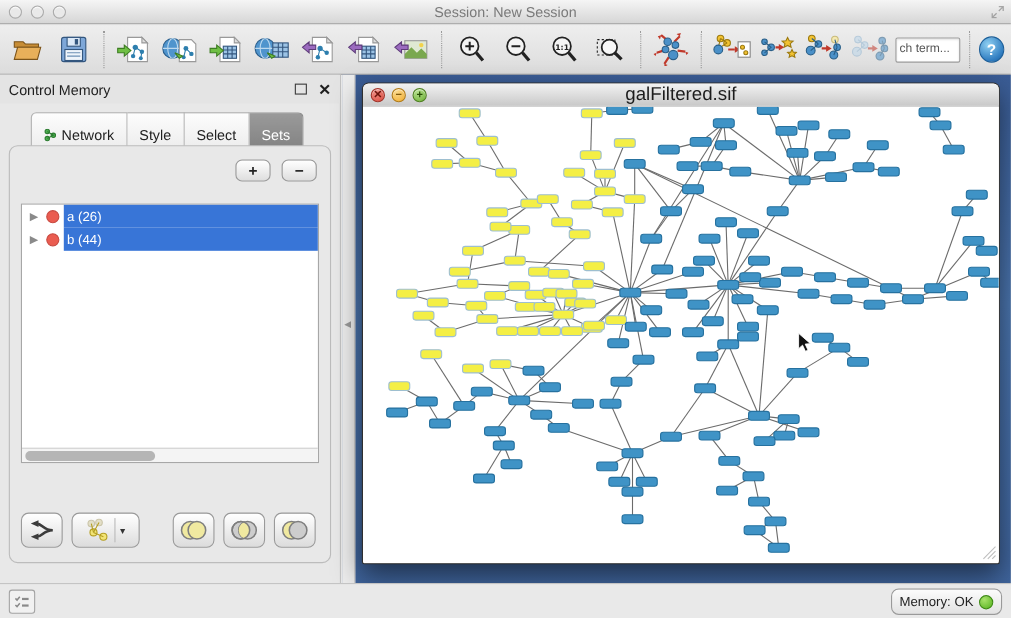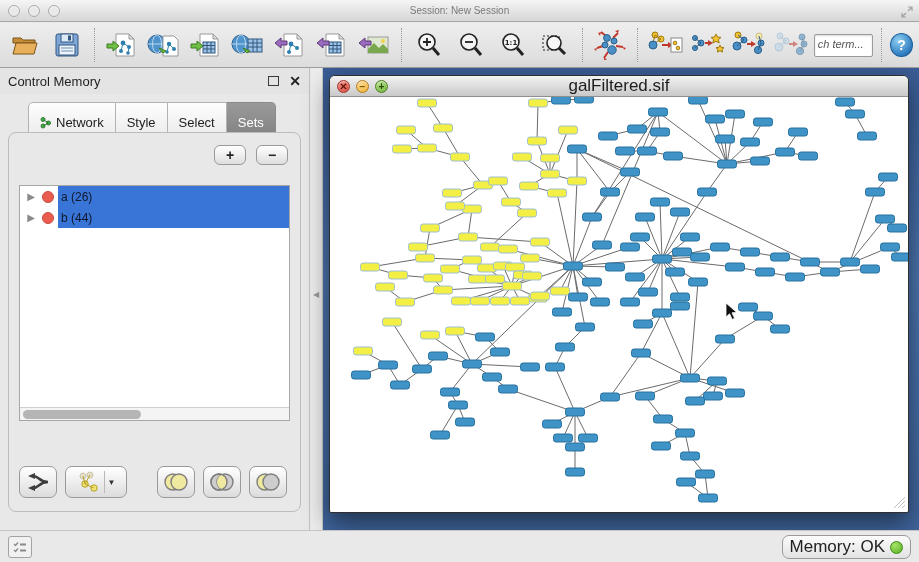--- a/index.html
+++ b/index.html
@@ -7,32 +7,32 @@
     font-family:"Liberation Sans", sans-serif; background:#e9e9e9; }
   .app { position:relative; width:919px; height:562px; background:#e9e9e9; }
 
   
   .titlebar { position:absolute; left:0; top:0; width:919px; height:22px;
     background:linear-gradient(#f5f5f5,#d6d6d6); border-bottom:1px solid #a8a8a8;
     display:flex; align-items:center; }
   .tl-group { position:absolute; left:8px; top:5px; display:flex; gap:8px; }
   .tl { width:12px; height:12px; border-radius:50%; background:#e9e9e9;
     border:1px solid #ababab; box-shadow:inset 0 1px 1px rgba(255,255,255,.8); }
-  .win-title { width:100%; text-align:center; font-size:10px; color:#7a7a7a; }
+  .win-title { width:100%; text-align:center; font-size:13px; color:#7a7a7a; }
   .resize-glyph { position:absolute; right:6px; top:4px; opacity:.6; }
 
   
   .toolbar { position:absolute; left:0; top:23px; width:919px; height:45px;
     background:linear-gradient(#eeeeee,#dcdcdc); border-bottom:1px solid #9f9f9f;
     display:flex; align-items:center; padding:4px 6px; gap:4px; }
   .tb-btn { width:40px; height:36px; display:flex; align-items:center; justify-content:center;
     border-radius:4px; }
   .tb-sep { width:1px; height:34px; border-left:1px dotted #9a9a9a; margin:0 4px; }
   .search-box { width:62px; height:23px; border:1px solid #9b9b9b; border-radius:2px;
-    background:#fff; font-size:11px; font-style:italic; color:#555;
+    background:#fff; font-size:11px; color:#555;
     padding:3px 3px; overflow:hidden; white-space:nowrap; box-shadow:inset 0 1px 2px rgba(0,0,0,.15); }
   .help-btn { width:24px; height:24px; border-radius:50%;
     background:radial-gradient(circle at 35% 30%, #8fd0f2, #2f7cc0 70%, #1c5e98);
     border:1px solid #1c5e98; color:#fff; font-weight:bold; font-size:14px;
     display:flex; align-items:center; justify-content:center; }
 
   
   .control-panel { position:absolute; left:0; top:68px; width:310px; height:462px;
     background:#e8e8e8; border-right:1px solid #c2c2c2; }
   .cp-header { height:26px; display:flex; align-items:center; padding:0 8px;
@@ -53,21 +53,21 @@
   .pm-btn { width:32px; height:20px; border:1px solid #9a9a9a; border-radius:6px;
     background:linear-gradient(#ffffff,#dedede); font-size:14px; font-weight:bold; color:#222;
     display:flex; align-items:center; justify-content:center; line-height:0; }
   .set-list { position:absolute; left:10px; right:10px; top:52px; bottom:90px;
     background:#fff; border:1px solid #a7a7a7; overflow:hidden; }
   .set-row { display:flex; align-items:center; height:21px; }
   .expander { width:22px; text-align:center; color:#8a8a8a; font-size:10px; }
   .set-dot { width:12px; height:12px; border-radius:50%; background:#ea5c50;
     border:1px solid #c84a41; margin-right:4px; }
   .set-label-wrap { flex:1; align-self:stretch; display:flex; align-items:center;
-    background:#3875d7; color:#0f172a; font-size:12px; padding-left:3px; }
+    background:#3875d7; color:#ffffff; font-size:12px; padding-left:3px; }
   .hscroll { position:absolute; left:0; right:0; bottom:0; height:13px;
     background:#f4f4f4; border-top:1px solid #d0d0d0; }
   .hscroll-thumb { position:absolute; left:3px; top:2px; width:118px; height:9px;
     border-radius:5px; background:#b5b5b5; }
   .cp-actions { position:absolute; left:10px; right:10px; bottom:12px; height:34px;
     display:flex; align-items:center; gap:8px; }
   .act-btn { height:32px; border:1px solid #9a9a9a; border-radius:7px;
     background:linear-gradient(#ffffff,#dcdcdc); display:flex; align-items:center;
     justify-content:center; }
   .w36 { width:38px; }
@@ -102,21 +102,21 @@
   .resize-grip { position:absolute; right:2px; bottom:2px; width:13px; height:13px; opacity:.55; }
 
   
   .statusbar { position:absolute; left:0; top:530px; width:919px; height:32px;
     background:#e9e9e9; border-top:1px solid #c4c4c4; }
   .task-btn { position:absolute; left:8px; top:5px; width:24px; height:22px;
     border:1px solid #a3a3a3; border-radius:3px; background:#f1f1f1;
     display:flex; align-items:center; justify-content:center; }
   .memory-btn { position:absolute; right:8px; top:4px; height:24px;
     border:1px solid #9a9a9a; border-radius:7px; background:linear-gradient(#fcfcfc,#e2e2e2);
-    display:flex; align-items:center; gap:5px; padding:0 7px; font-size:17px; color:#222; }
+    display:flex; align-items:center; gap:5px; padding:0 7px; font-size:12px; color:#222; }
   .mem-dot { width:13px; height:13px; border-radius:50%;
     background:radial-gradient(circle at 35% 30%,#a8e26a,#54b11e); border:1px solid #3c8a12; }
 
   svg text { font-family:"DejaVu Sans", sans-serif; }
 </style>
 </head>
 <body>
 
 <div class="app">
 

